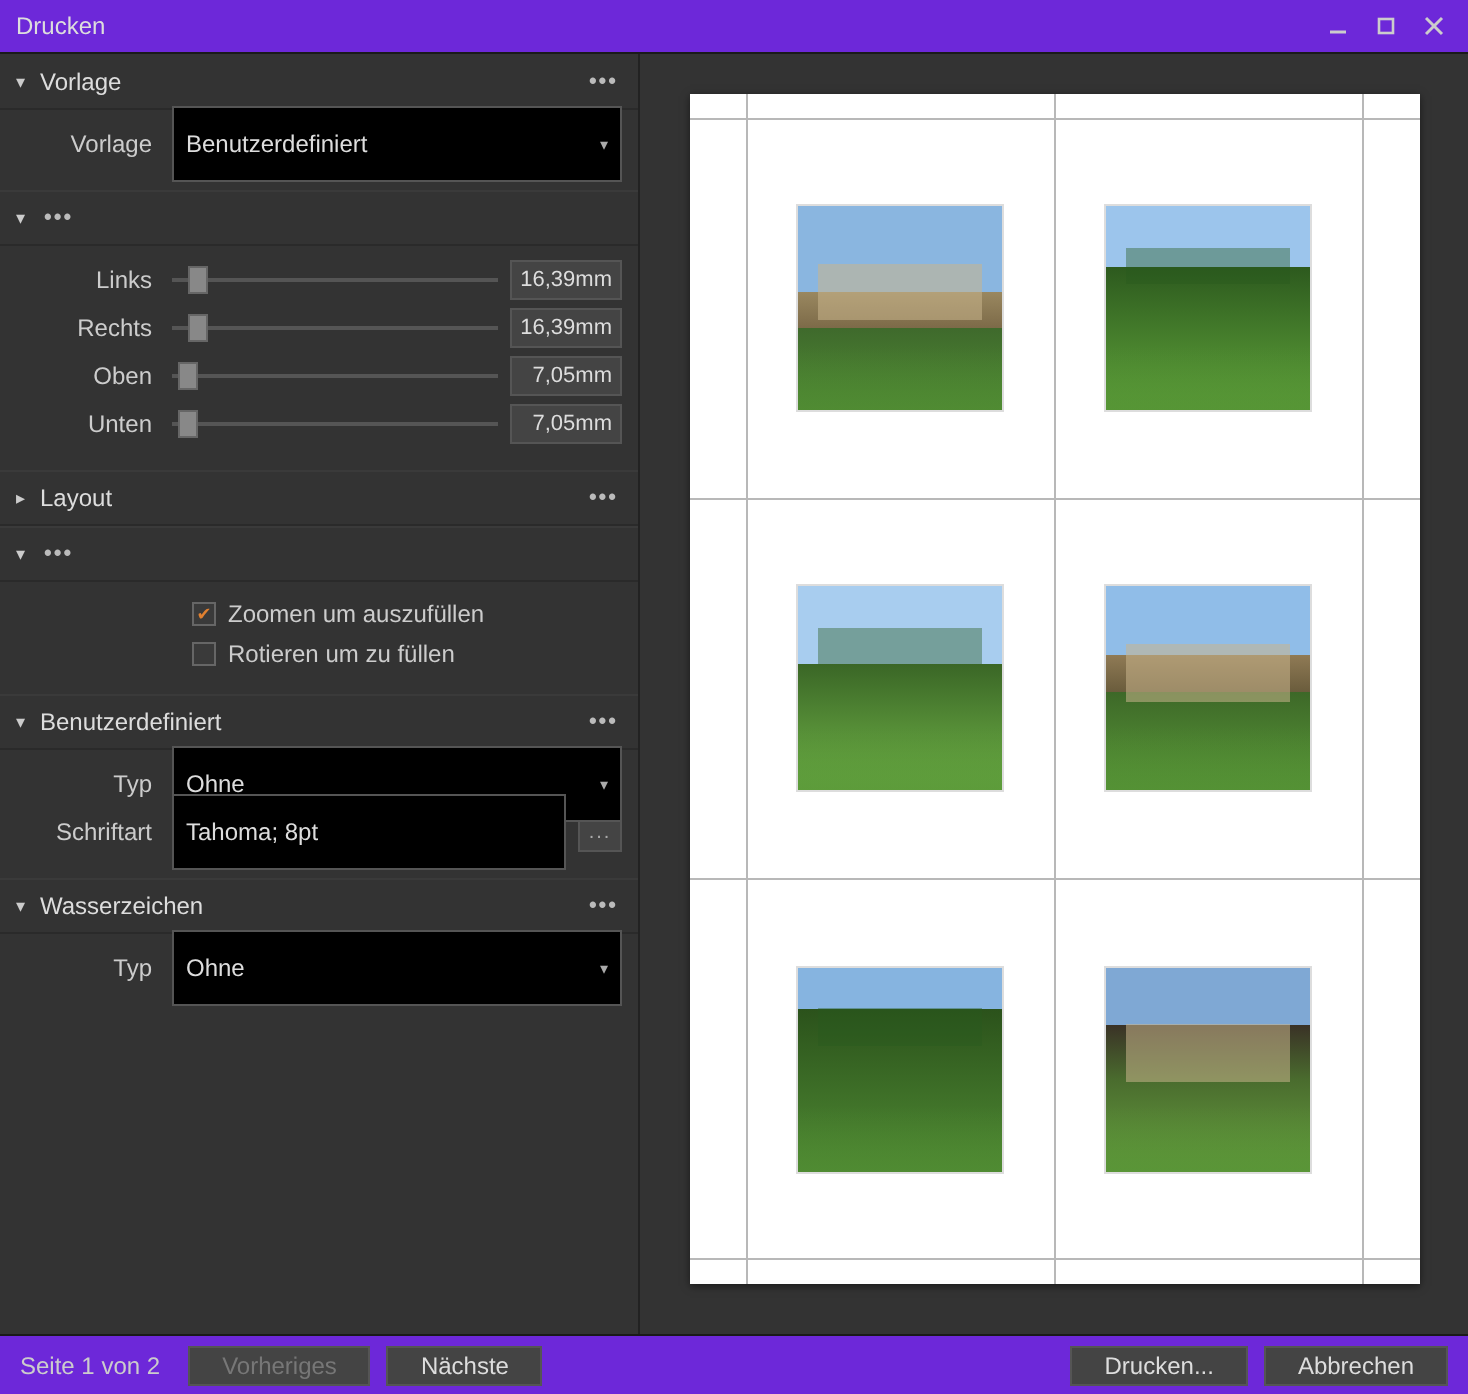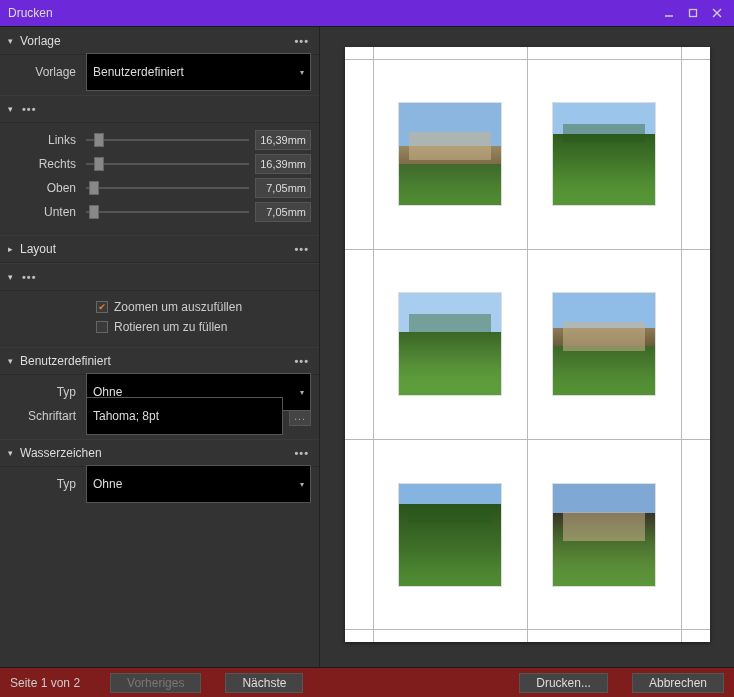--- a/index.html
+++ b/index.html
@@ -52,21 +52,21 @@
   .page { width: 365px; height: 595px; background: #fff; box-shadow: 0 1px 4px rgba(0,0,0,0.5); position: relative; }
   .grid { position: absolute; inset: 0; }
   .gridline { position: absolute; background: #b8b8b8; }
   .gridline.v { width: 1px; top: 0; bottom: 0; }
   .gridline.h { height: 1px; left: 0; right: 0; }
   .cells { position: absolute; left: 28px; top: 12px; right: 28px; bottom: 12px; display: grid; grid-template-columns: 1fr 1fr; grid-template-rows: 1fr 1fr 1fr; gap: 0; }
   .cell { display: flex; align-items: center; justify-content: center; }
   .thumb { width: 104px; height: 104px; }
   
   
-  .bottombar { height: 30px; background: #7f1d1d; border-top: 1px solid #1a1a1a; display: flex; align-items: center; padding: 0 10px; gap: 24px; }
+  .bottombar { height: 30px; background: #6d28d9; border-top: 1px solid #1a1a1a; display: flex; align-items: center; padding: 0 10px; gap: 8px; }
   .pager-text { color: #ccc; font-size: 12px; margin-right: 6px; }
   .btn { height: 20px; padding: 0 16px; background: #444; border: 1px solid #555; color: #ddd; font-size: 12px; display: flex; align-items: center; cursor: pointer; min-width: 70px; justify-content: center; }
   .btn.disabled { color: #777; cursor: default; }
   .spacer { flex: 1; }
   
   .filler { flex: 1; background: #333; }
 
   
   .ph { background: linear-gradient(to bottom, #8ab6e0 0%, #8ab6e0 42%, #9a8860 42%, #7c6a48 60%, #3f6a2c 60%, #4f8a33 100%); position: relative; border: 1px solid #ddd; }
   .ph.g2 { background: linear-gradient(to bottom, #9cc5ec 0%, #9cc5ec 30%, #2d5a1e 30%, #5fa33a 100%); }

